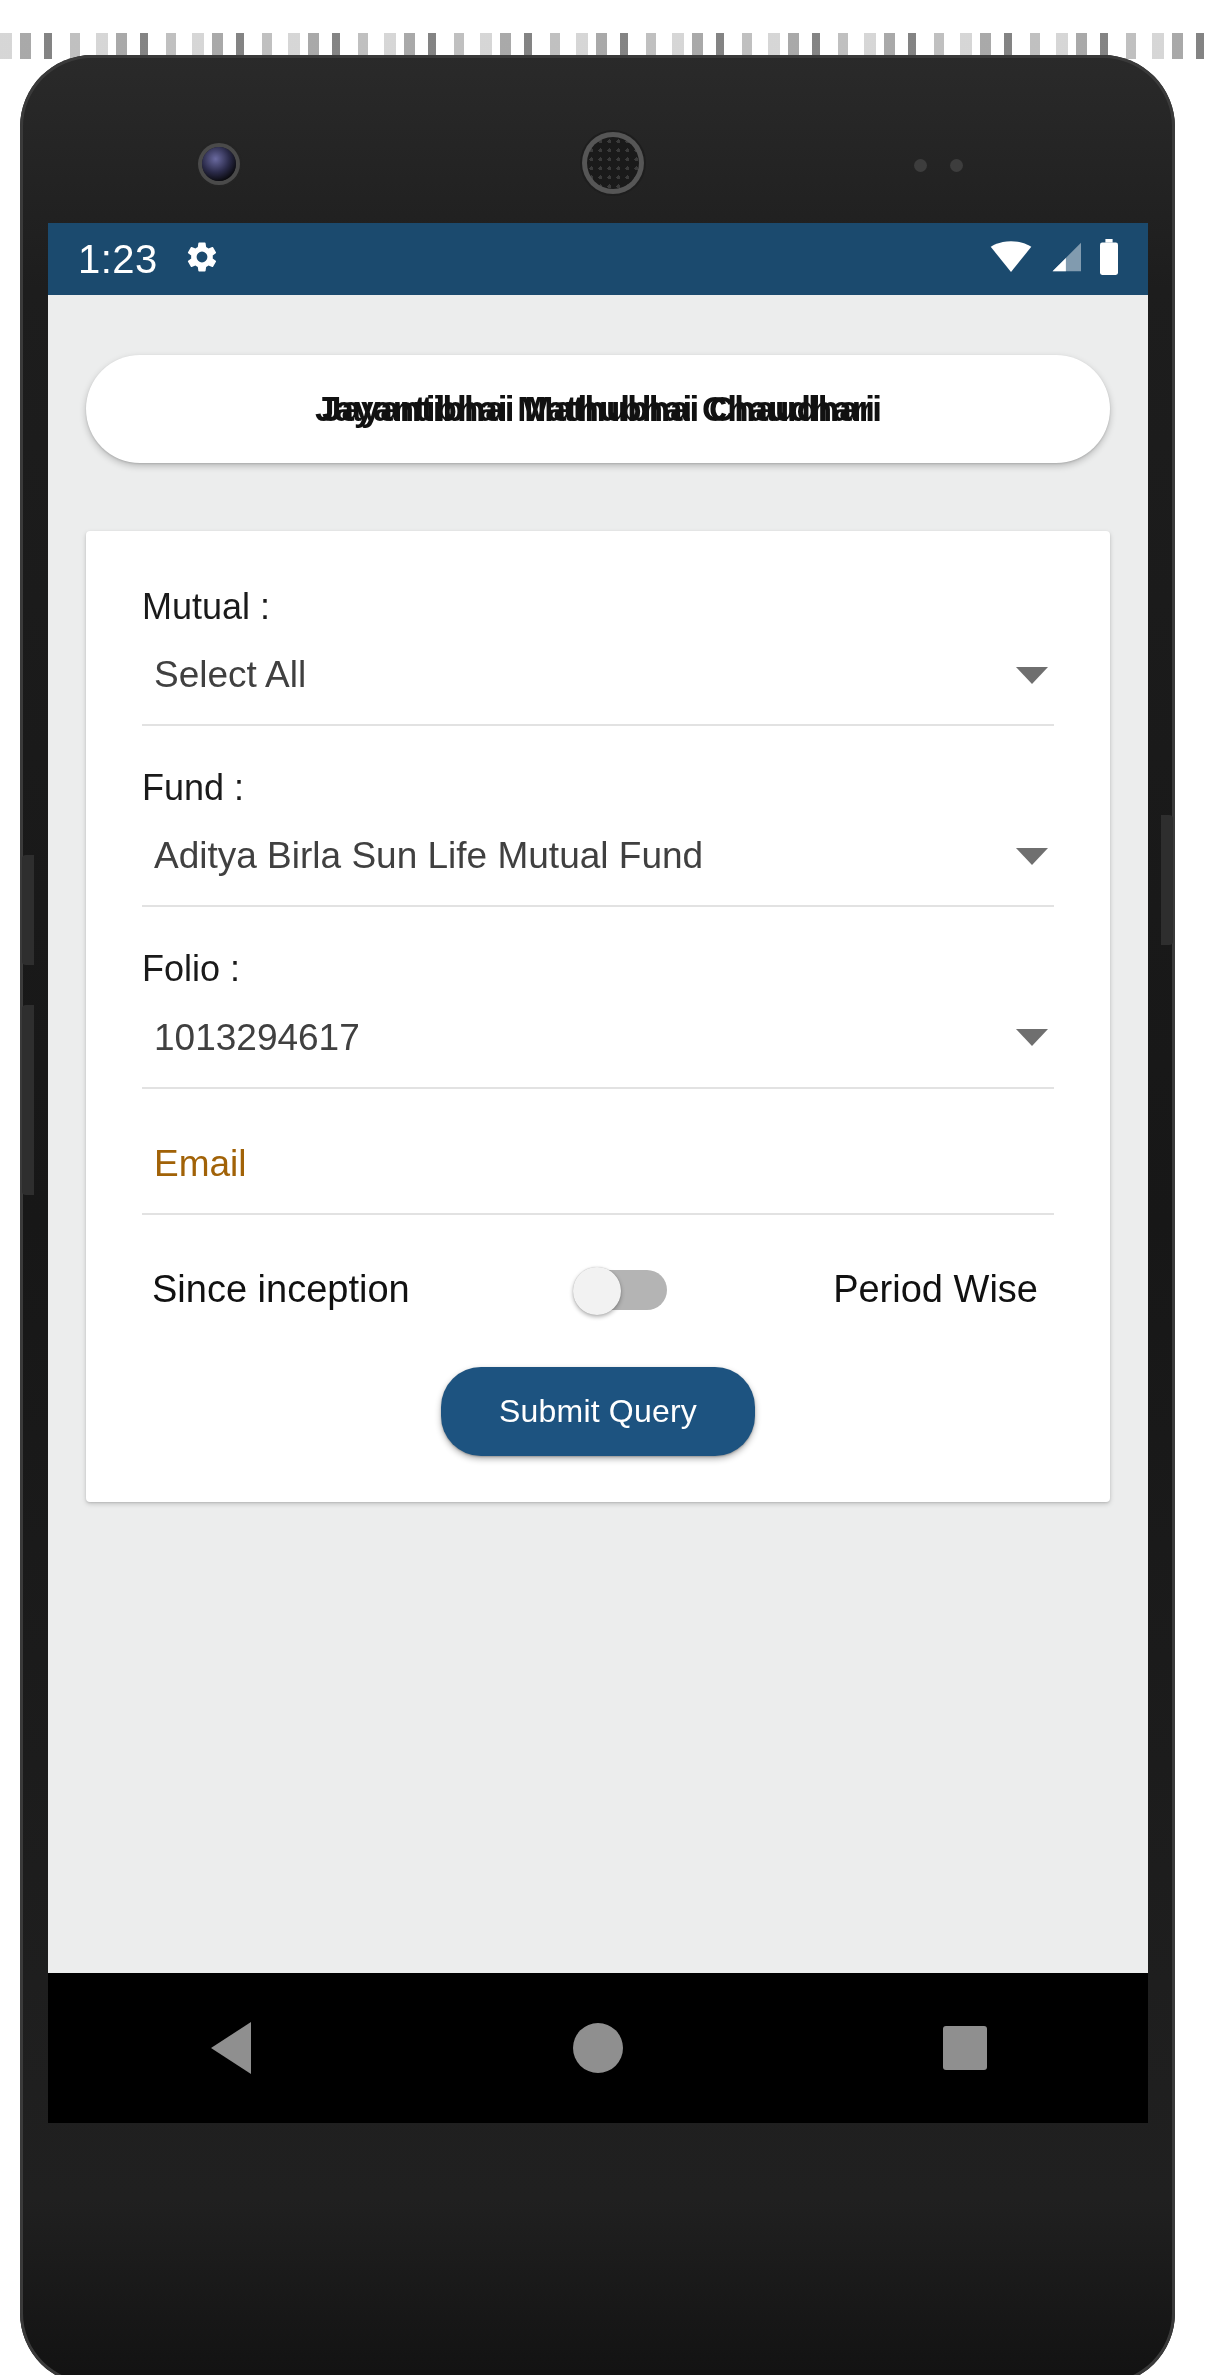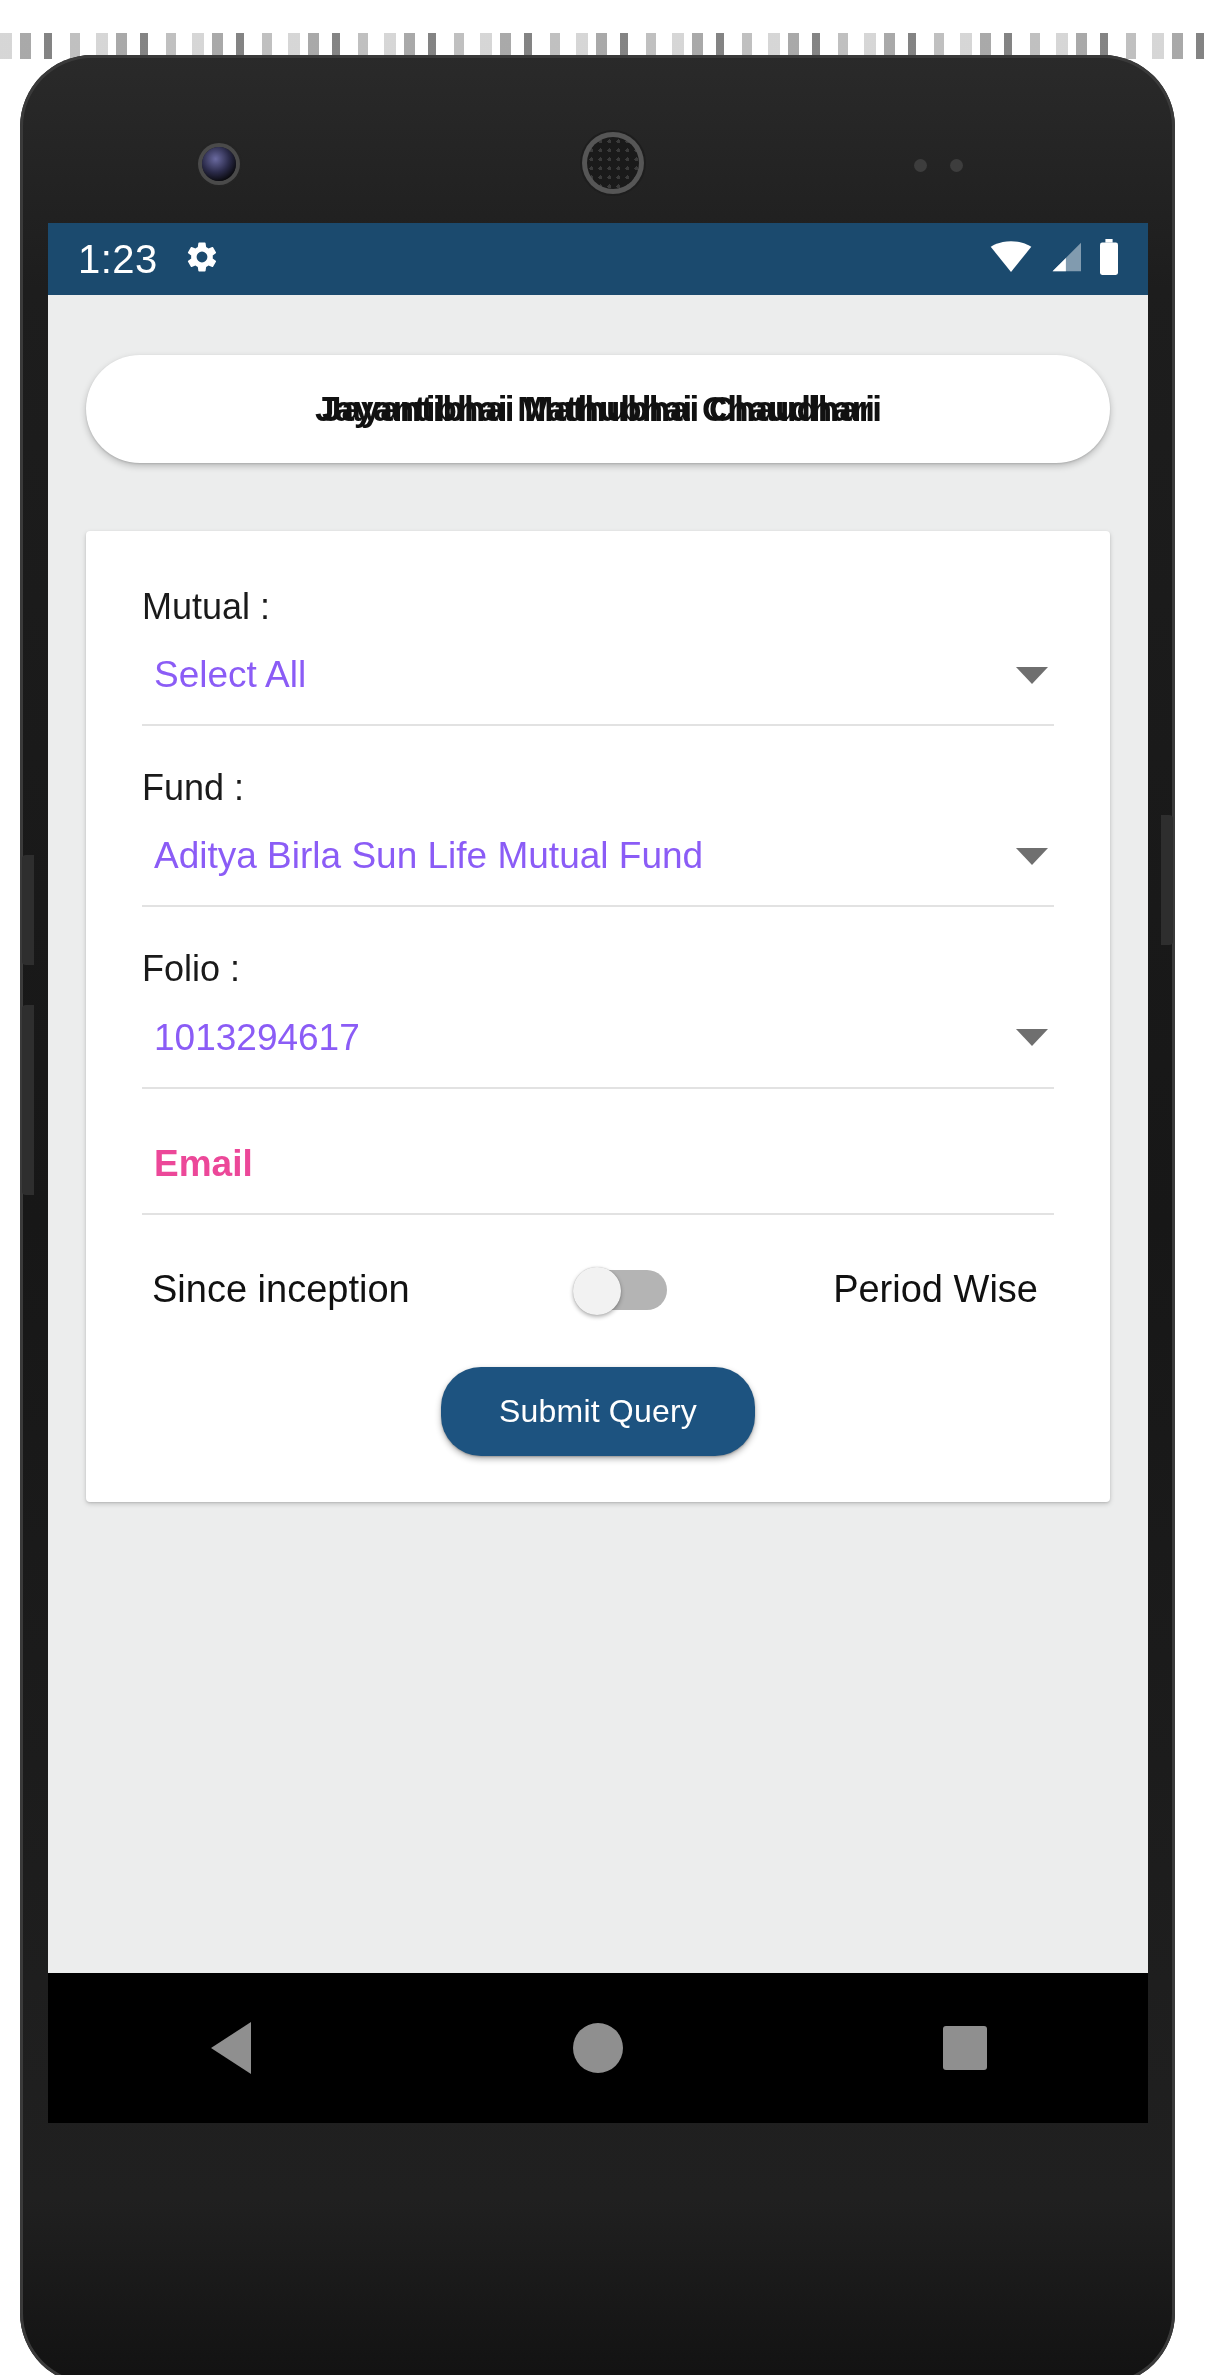--- a/index.html
+++ b/index.html
@@ -215,43 +215,42 @@
     display: flex;
     align-items: center;
     padding: 0 6px 28px 12px;
     border-bottom: 2px solid #e2e2e2;
     margin-bottom: 40px;
     cursor: pointer;
   }
   .select-value {
     flex: 1;
     font-size: 37px;
-    color: #8b5cf6;
+    color: #404040;
     white-space: nowrap;
     overflow: hidden;
     text-overflow: clip;
   }
   .caret {
     width: 0; height: 0;
     border-left: 16px solid transparent;
     border-right: 16px solid transparent;
     border-top: 17px solid #6f6f6f;
     margin-left: 16px;
     flex: none;
   }
 
   .text-field {
     padding: 14px 6px 28px 12px;
     border-bottom: 2px solid #e2e2e2;
     margin-bottom: 46px;
   }
   .text-field .placeholder {
     font-size: 37px;
-    color: #ec4899;
-    font-weight: bold;
+    color: #a16207;
   }
 
   
   .toggle-row {
     display: flex;
     align-items: center;
     justify-content: space-between;
     padding: 6px 16px 0 10px;
     margin-bottom: 54px;
   }

